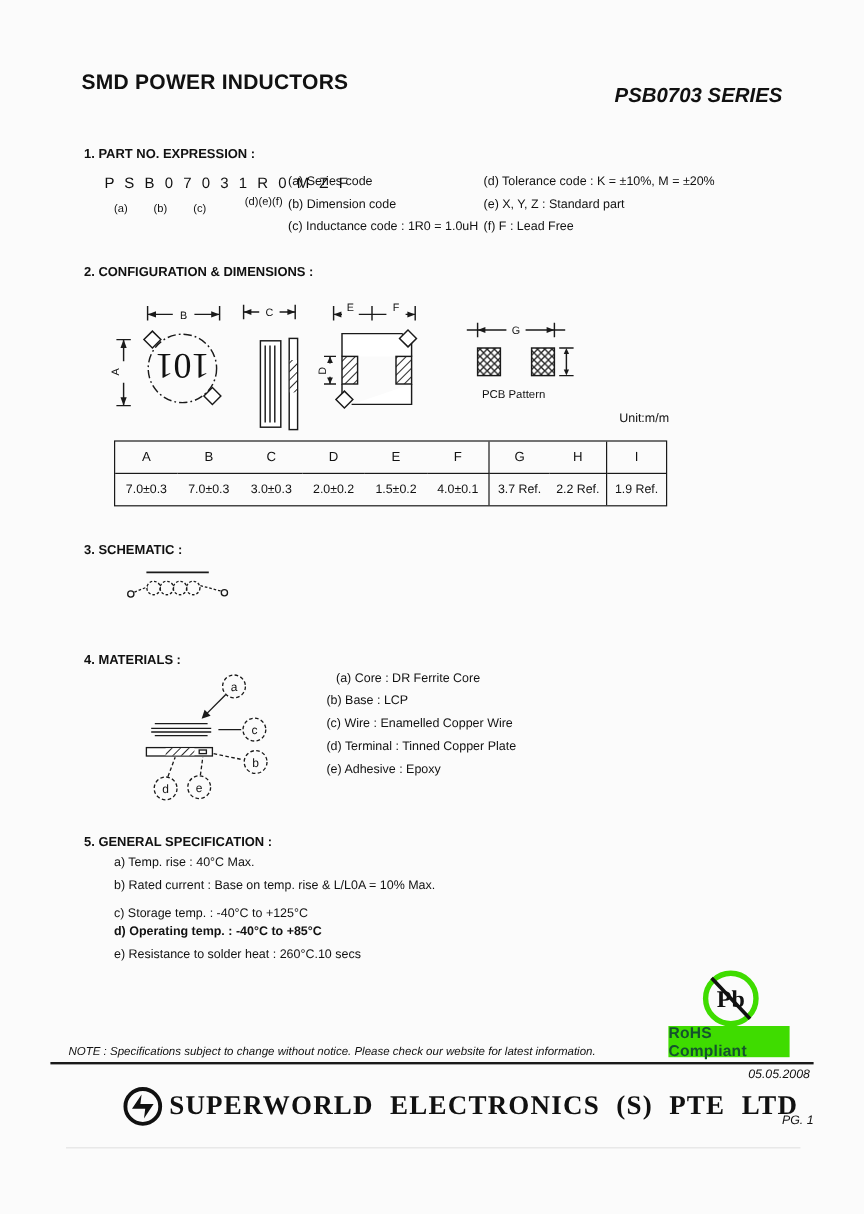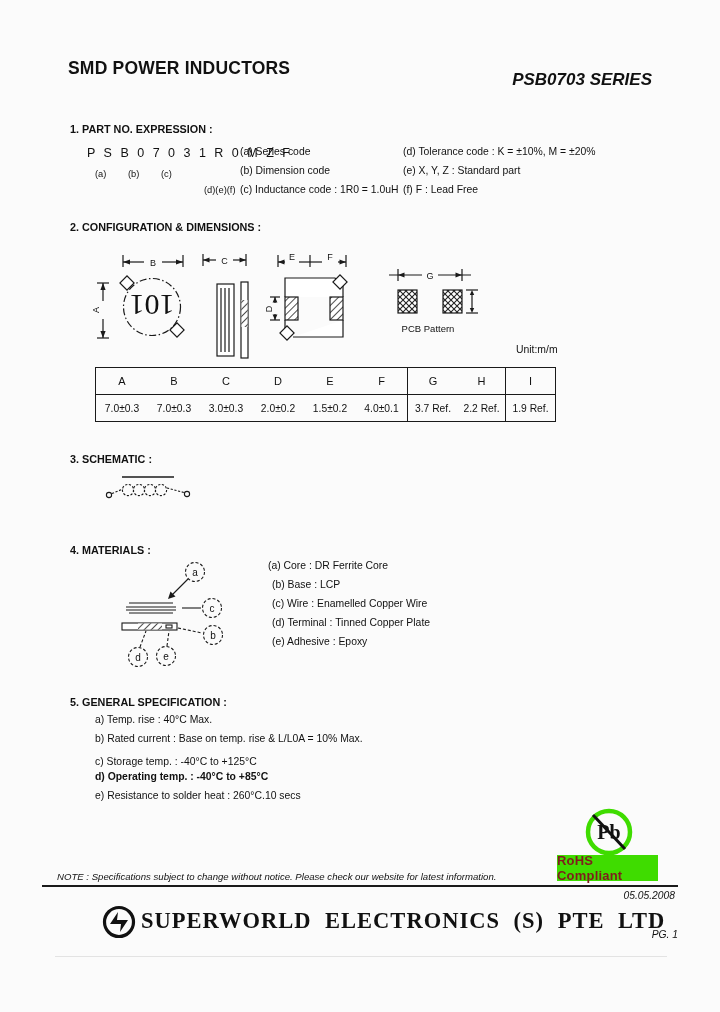--- a/index.html
+++ b/index.html
@@ -19,21 +19,21 @@
   svg text{font-family:"Liberation Sans",sans-serif;fill:#111;}
   .dim-label{font-size:9px;}
   
   .dim-table{display:grid;grid-template-columns:52px 52px 52px 52px 52px 52px 50px 48px 49px;
     border-top:1.6px solid #1a1a1a;border-bottom:1.6px solid #1a1a1a;
     border-left:1.4px solid #1a1a1a;border-right:1.4px solid #1a1a1a;}
   .dim-table .cell{height:26px;display:flex;align-items:center;justify-content:center;}
   .dim-table .hdr{font-size:11px;border-bottom:1.4px solid #1a1a1a;}
   .dim-table .val{font-size:10.3px;}
   .dim-table .div-r{border-right:1.4px solid #1a1a1a;}
-  .rohs-badge{background:var(--green,#3fe000);color:#7f1d1d;font-weight:bold;font-size:13px;
+  .rohs-badge{background:var(--green,#3fe000);color:#14532d;font-weight:bold;font-size:13px;
     display:flex;align-items:center;justify-content:center;letter-spacing:.2px;}
   .note-txt{font-size:9.6px;font-style:italic;}
   .hrule{background:#1a1a1a;}
   .date-txt,.pg-txt{font-size:10.3px;font-style:italic;text-align:right;}
   .company-name{font-family:"Liberation Serif",serif;font-size:22.5px;font-weight:600;
     letter-spacing:1px;word-spacing:7px;white-space:nowrap;}
   .spec-line{font-size:10.4px;}
   .mat-line{font-size:10.4px;}
   .page-edge{background:#e3e3e3;}
 </style>
@@ -41,21 +41,21 @@
 <body>
 
 <div class="abs doc-title" style="left:68px;top:58px;">SMD POWER INDUCTORS</div>
 <div class="abs series-title" style="left:478px;top:70px;width:174px;">PSB0703 SERIES</div>
 
 <div class="abs sec-head" style="left:70px;top:123px;">1. PART NO. EXPRESSION :</div>
 <div class="abs part-code" style="left:87px;top:146px;">P S B 0 7 0 3 1 R 0 M Z F</div>
 <div class="abs marker" style="left:95px;top:169px;">(a)</div>
 <div class="abs marker" style="left:128px;top:169px;">(b)</div>
 <div class="abs marker" style="left:161px;top:169px;">(c)</div>
-<div class="abs marker" style="left:180px;top:185px;padding-left:24px;">(d)(e)(f)</div>
+<div class="abs marker" style="left:180px;top:163px;padding-left:24px;">(d)(e)(f)</div>
 
 <div class="abs body-txt" style="left:240px;top:146px;">(a) Series code</div>
 <div class="abs body-txt" style="left:240px;top:165px;">(b) Dimension code</div>
 <div class="abs body-txt" style="left:240px;top:184px;">(c) Inductance code : 1R0 = 1.0uH</div>
 
 <div class="abs body-txt" style="left:403px;top:146px;">(d) Tolerance code : K = ±10%,  M = ±20%</div>
 <div class="abs body-txt" style="left:403px;top:165px;">(e) X, Y, Z : Standard part</div>
 <div class="abs body-txt" style="left:403px;top:184px;">(f) F : Lead Free</div>
 
 <div class="abs sec-head" style="left:70px;top:221px;">2. CONFIGURATION &amp; DIMENSIONS :</div>
@@ -242,21 +242,21 @@
     <line x1="40" y1="94" x2="46" y2="78" stroke-dasharray="3 2"></line>
     <line x1="67" y1="93" x2="69" y2="78" stroke-dasharray="3 2"></line>
   </g>
   <text x="95" y="23" text-anchor="middle" style="font-size:10px;">a</text>
   <text x="112" y="59" text-anchor="middle" style="font-size:10px;">c</text>
   <text x="113" y="86" text-anchor="middle" style="font-size:10px;">b</text>
   <text x="38" y="108" text-anchor="middle" style="font-size:10px;">d</text>
   <text x="66" y="107" text-anchor="middle" style="font-size:10px;">e</text>
 </svg>
 
-<div class="abs mat-line" style="left:268px;top:560px;">(a) Core : DR Ferrite Core</div>
+<div class="abs mat-line" style="left:280px;top:560px;">(a) Core : DR Ferrite Core</div>
 <div class="abs mat-line" style="left:272px;top:579px;">(b) Base : LCP</div>
 <div class="abs mat-line" style="left:272px;top:598px;">(c) Wire : Enamelled Copper Wire</div>
 <div class="abs mat-line" style="left:272px;top:617px;">(d) Terminal : Tinned Copper Plate</div>
 <div class="abs mat-line" style="left:272px;top:636px;">(e) Adhesive : Epoxy</div>
 
 <div class="abs sec-head" style="left:70px;top:696px;">5. GENERAL SPECIFICATION :</div>
 <div class="abs spec-line" style="left:95px;top:714px;">a) Temp. rise : 40°C Max.</div>
 <div class="abs spec-line" style="left:95px;top:733px;">b) Rated current : Base on temp. rise &amp;   L/L0A = 10% Max.</div>
 <div class="abs spec-line" style="left:95px;top:756px;">c) Storage temp. : -40°C to +125°C</div>
 <div class="abs spec-line" style="left:95px;top:771px;font-weight:bold;">d) Operating temp. : -40°C to +85°C</div>

